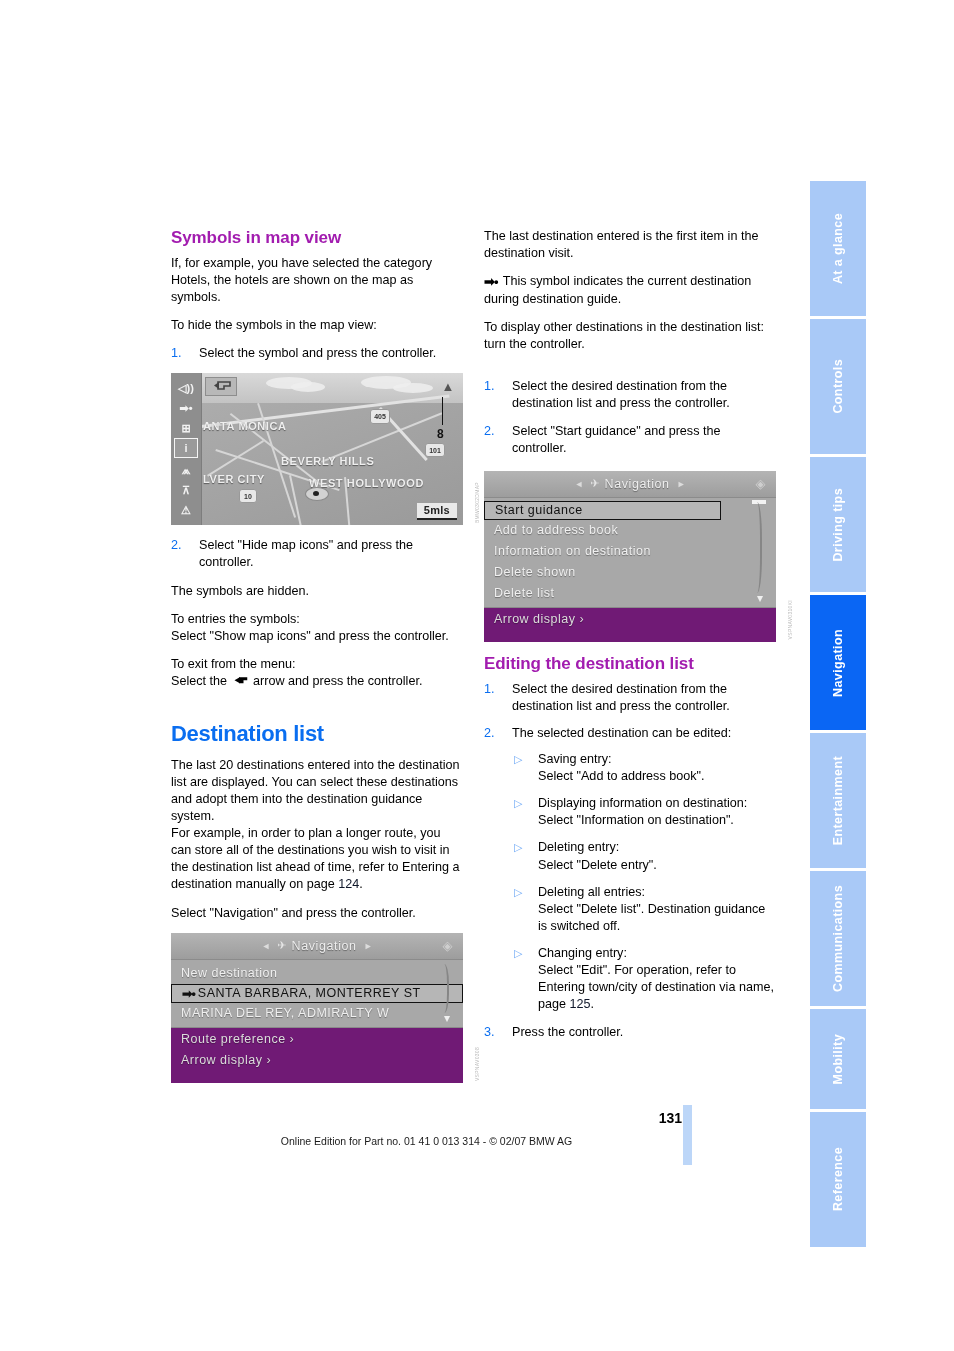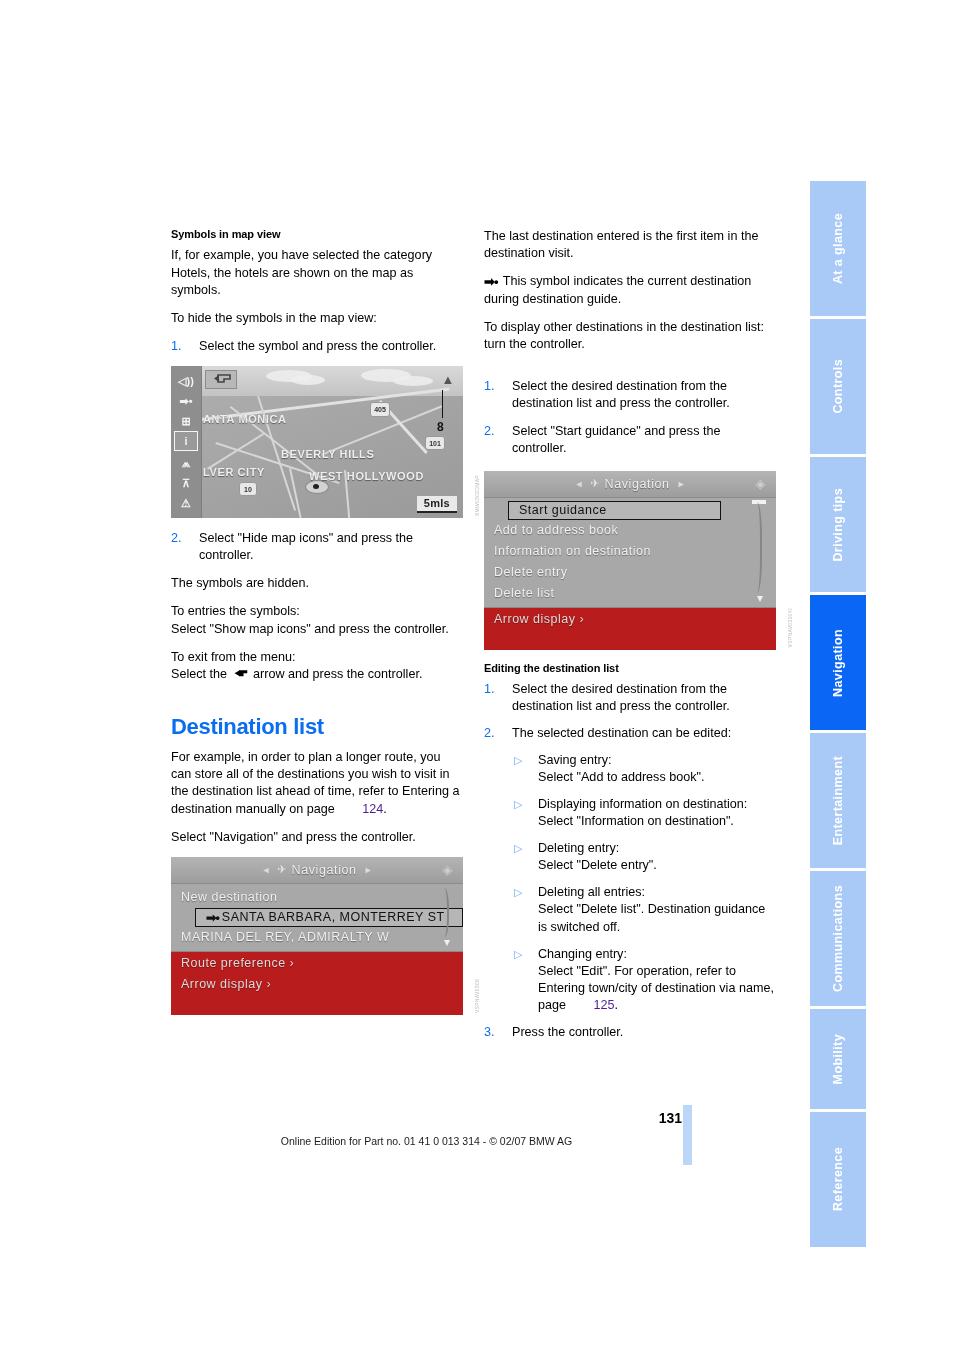--- a/index.html
+++ b/index.html
@@ -32,21 +32,21 @@
   .tab.t5{top:690px;height:135px;}
   .tab.t6{top:828px;height:100px;}
   .tab.t7{top:931px;height:135px;}
 
   
   .col{position:absolute;top:228px;width:292px;}
   .col-left{left:171px;}
   .col-right{left:484px;}
 
   h2.sec{
-    color:#000000;font-size:11px;font-weight:bold;
+    color:#a21caf;font-size:17px;font-weight:bold;
     margin:0 0 6px 0;line-height:1.22;letter-spacing:-.1px;
   }
   h1.chapter{
     color:#0a6ef0;font-size:22px;font-weight:bold;
     margin:0 0 10px 0;line-height:1.15;letter-spacing:-.3px;
   }
   p{
     margin:0 0 11px 0;font-size:12.6px;line-height:1.36;color:#000;
   }
   p.tight{margin-bottom:0;}
@@ -65,21 +65,21 @@
   
   ul.subs{margin:9px 0 0 0;padding:0;list-style:none;}
   ul.subs>li{
     position:relative;padding-left:26px;margin-bottom:10px;
     font-size:12.6px;line-height:1.36;
   }
   ul.subs>li:last-child{margin-bottom:0;}
   ul.subs>li>.tri{
     position:absolute;left:2px;top:1px;color:#6aa6f5;font-size:11px;
   }
-  .pageref{color:#4c1d95;margin-left:24px;}
+  .pageref{color:#0f172a;}
 
   
   .gly-arrowdot{
     display:inline-block;vertical-align:-1px;margin-right:2px;
     font-size:13px;letter-spacing:-1px;font-weight:bold;
   }
   .gly-back{
     display:inline-block;width:15px;height:11px;vertical-align:-1px;
     margin:0 2px;position:relative;
   }
@@ -143,24 +143,24 @@
   .menu-head .title{color:#ededed;font-size:12.5px;letter-spacing:.6px;
     text-shadow:0 1px 1px rgba(0,0,0,.4);}
   .menu-head .ar{color:#dcdcdc;font-size:9px;margin:0 7px;}
   .menu-head .pin{margin-right:5px;font-size:11px;color:#e6e6e6;}
   .menu-head .gear{position:absolute;right:7px;top:4px;width:17px;height:17px;
     color:#cfcfcf;font-size:13px;display:flex;align-items:center;justify-content:center;}
   .mrow{height:21px;display:flex;align-items:center;padding-left:10px;
     color:#f0f0f0;font-size:12.5px;letter-spacing:.5px;
     text-shadow:0 1px 1px rgba(0,0,0,.35);white-space:nowrap;}
   .mrow.sel{background:#b6b6b6;color:#111;text-shadow:none;
-    border:1.5px solid #111;height:19px;box-sizing:border-box;margin-left:24px;}
+    border:1.5px solid #111;height:19px;box-sizing:border-box;}
   .mrow.dim{color:#dcdcdc;}
   .mlist{position:relative;background:#a8a8a8;padding:3px 0;}
-  .mfoot{background:#b91c1c;border-top:1px solid #8a8a8a;padding:1px 0 20px 0;}
+  .mfoot{background:#701a75;border-top:1px solid #8a8a8a;padding:1px 0 12px 0;}
   .scroll-thumb{position:absolute;right:10px;top:2px;width:14px;height:4px;
     background:#f2f2f2;}
   .scroll-curve{position:absolute;right:14px;top:4px;bottom:14px;width:10px;
     border-right:2px solid #868686;border-radius:0 40% 40% 0;}
   .chev-down{position:absolute;right:13px;bottom:2px;color:#f0f0f0;font-size:12px;}
   .pageno{position:absolute;left:622px;top:1110px;width:60px;text-align:right;
     font-size:14px;font-weight:bold;color:#000;}
   .imprint{position:absolute;left:171px;top:1135px;width:511px;text-align:center;
     font-size:10.5px;color:#1b1b1b;}
   .foot-bar{position:absolute;left:683px;top:1105px;width:9px;height:60px;
@@ -286,20 +286,21 @@
       <span>Select the </span><span class="gly-back"><svg width="15" height="11" viewBox="0 0 20 11">
             <path d="M19 1 H8 V9 H14 L14 5 L19 5 Z" fill="#000"></path>
             <path d="M9 1 L2 5 L9 9 Z" fill="#000"></path>
           </svg></span><span> arrow and press the controller.</span>
     </p>
 
     <div class="spacer-lg"></div>
 
     <h1 class="chapter">Destination list</h1>
 
+    <p class="tight">The last 20 destinations entered into the destination list are displayed. You can select these destinations and adopt them into the destination guidance system.</p>
     <p><span>For example, in order to plan a longer route, you can store all of the destinations you wish to visit in the destination list ahead of time, refer to Entering a destination manually on page </span><span class="pageref">124</span><span>.</span></p>
     <p>Select "Navigation" and press the controller.</p>
 
     <div class="figure">
       <div class="shot-menu">
         <div class="menu-head">
           <span class="ar">◄</span>
           <span class="pin">✈</span>
           <span class="title">Navigation</span>
           <span class="ar">►</span>
@@ -371,21 +372,21 @@
           <div class="mrow sel" style="margin-right:55px;">
             <span>Start guidance</span>
           </div>
           <div class="mrow">
             <span>Add to address book</span>
           </div>
           <div class="mrow">
             <span>Information on destination</span>
           </div>
           <div class="mrow">
-            <span>Delete entry</span>
+            <span>Delete shown</span>
           </div>
           <div class="mrow">
             <span>Delete list</span>
           </div>
           <div class="chev-down">▾</div>
         </div>
         <div class="mfoot">
           <div class="mrow dim">
             <span>Arrow display ›</span>
           </div>

